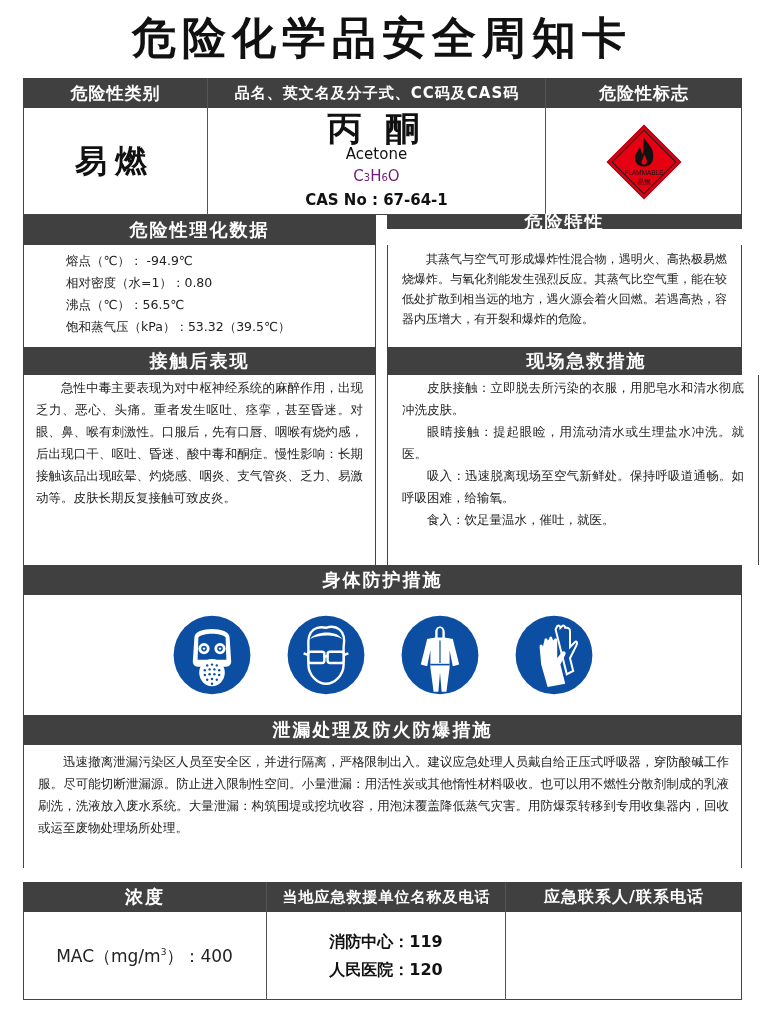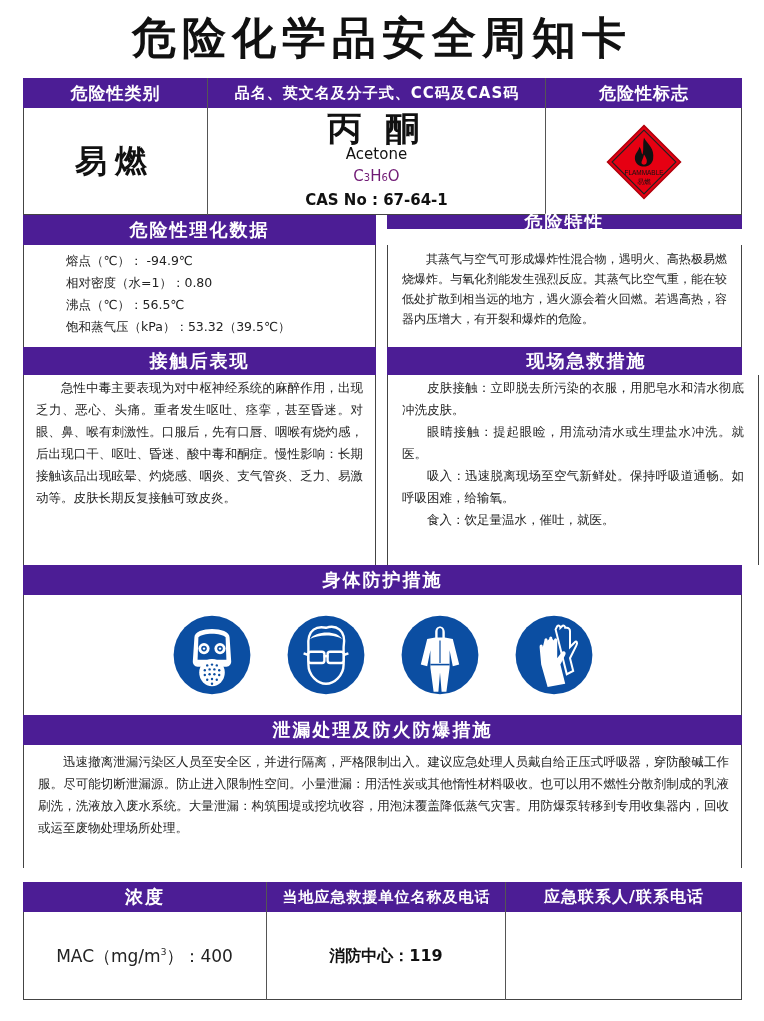--- a/index.html
+++ b/index.html
@@ -1,21 +1,21 @@
 <!DOCTYPE html>
 <html><head>
 <meta charset="utf-8">
 <style>
   html, body { margin: 0; padding: 0; background: #ffffff; }
   body { width: 764px; height: 1021px; position: relative; overflow: hidden;
          font-family: "DejaVu Sans", "Liberation Sans", sans-serif; color: #222; }
   .title { position: absolute; left: 0; top: 8px; width: 764px; text-align: center;
            font-size: 44px; font-weight: bold; letter-spacing: 6px; color: #111; line-height: 60px; }
   .abs { position: absolute; box-sizing: border-box; }
-  .bar { background: #4c1d95; color: #fff; font-weight: bold; text-align: center;
+  .bar { background: #404040; color: #fff; font-weight: bold; text-align: center;
          font-size: 17px; letter-spacing: 1px; display: flex; align-items: center; justify-content: center; }
   .bar.big { font-size: 18px; letter-spacing: 2px; }
   .box { border: 1px solid #444; background: #fff; }
   .vline { position: absolute; width: 1px; background: #555; }
   .para { font-size: 12.5px; line-height: 22px; color: #222; text-align: justify; }
   .indent { text-indent: 2em; }
   .center { display: flex; flex-direction: column; align-items: center; justify-content: center; }
   .icons { display: flex; justify-content: center; gap: 34px; }
   .ppe { width: 80px; height: 80px; }
 </style>
@@ -179,16 +179,17 @@
 <div class="vline" style="left:266px;top:882px;height:118px;"></div>
 <div class="vline" style="left:505px;top:882px;height:118px;"></div>
 
 <div class="abs center" style="left:23px;top:912px;width:243px;height:88px;">
   <span style="font-size:17px;color:#222;">
     <span>MAC（mg/m</span><sup style="font-size:9px;">3</sup><span>）：400</span>
   </span>
 </div>
 <div class="abs center" style="left:267px;top:912px;width:238px;height:88px;">
   <span style="font-size:16px;font-weight:bold;line-height:28px;color:#111;">消防中心：119</span>
+  <span style="font-size:16px;font-weight:bold;line-height:28px;color:#111;">人民医院：120</span>
 </div>
 <div class="abs" style="left:506px;top:912px;width:236px;height:88px;">
   <span></span>
 </div>
 
 </body></html>

